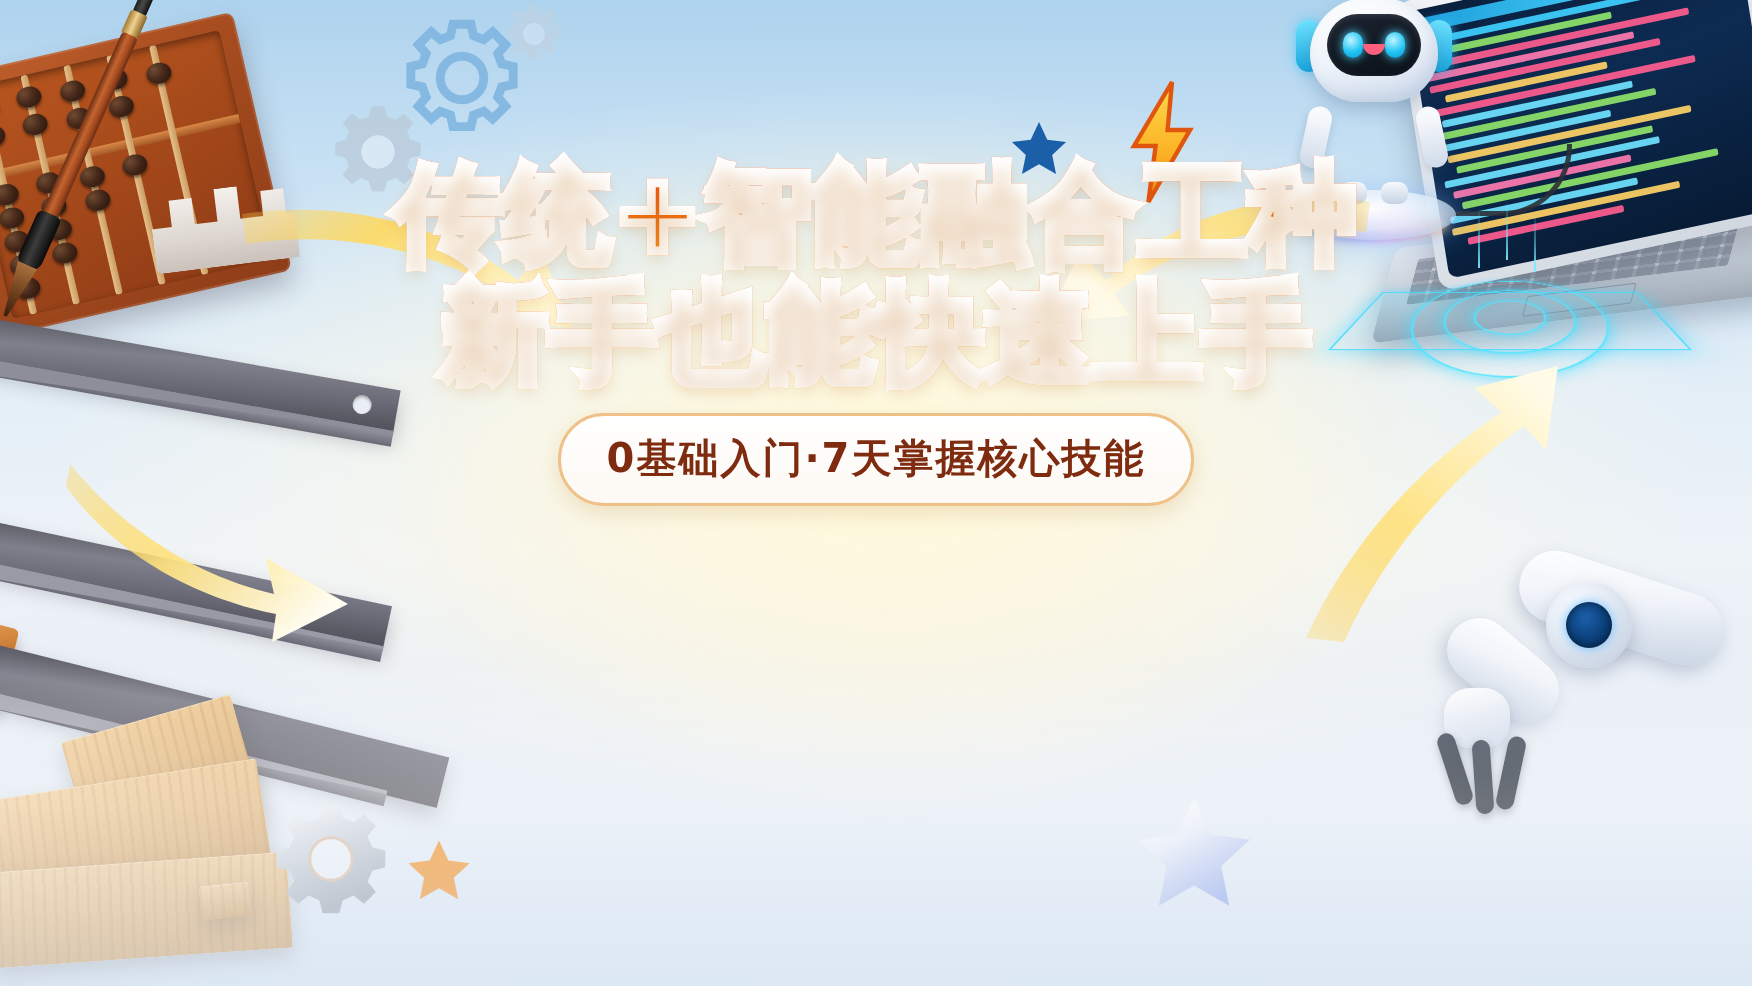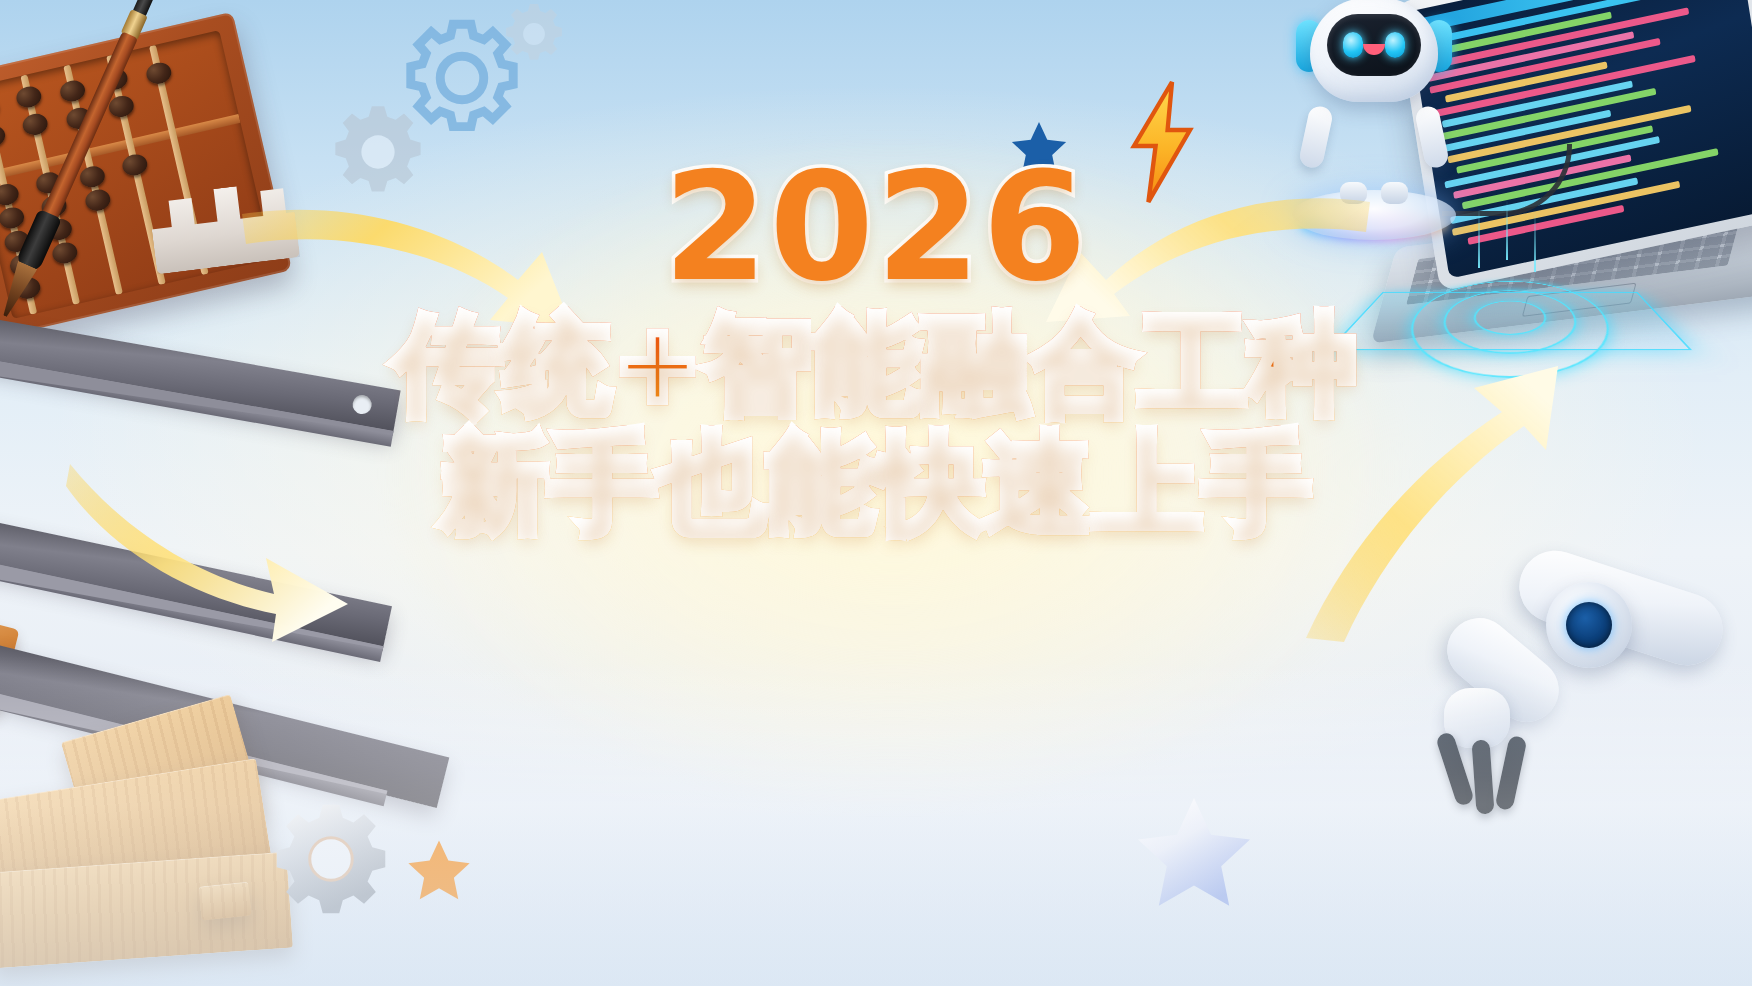--- a/index.html
+++ b/index.html
@@ -617,18 +617,20 @@
         <stop offset="45%" stop-color="#ffe07a" stop-opacity="0.9"></stop>
         <stop offset="100%" stop-color="#fffbe6"></stop>
       </linearGradient>
     </defs>
     <path fill="url(#arrU)" d="M10 286 C54 190, 126 112, 206 60 L178 36 L262 14 L250 98 L228 74 C156 124, 90 198, 48 290 z"></path>
   </svg>
 
   <div class="floor-sheen"></div>
 
   <div id="copy">
-    <div class="year">2026</div>
     <div class="hl hl-1">传统+智能融合工种</div>
     <div class="hl hl-2">新手也能快速上手</div>
+    <div class="pill">
+      <span class="pill-text">0基础入门·7天掌握核心技能</span>
+    </div>
   </div>
 
 </div>
 
 </body></html>

